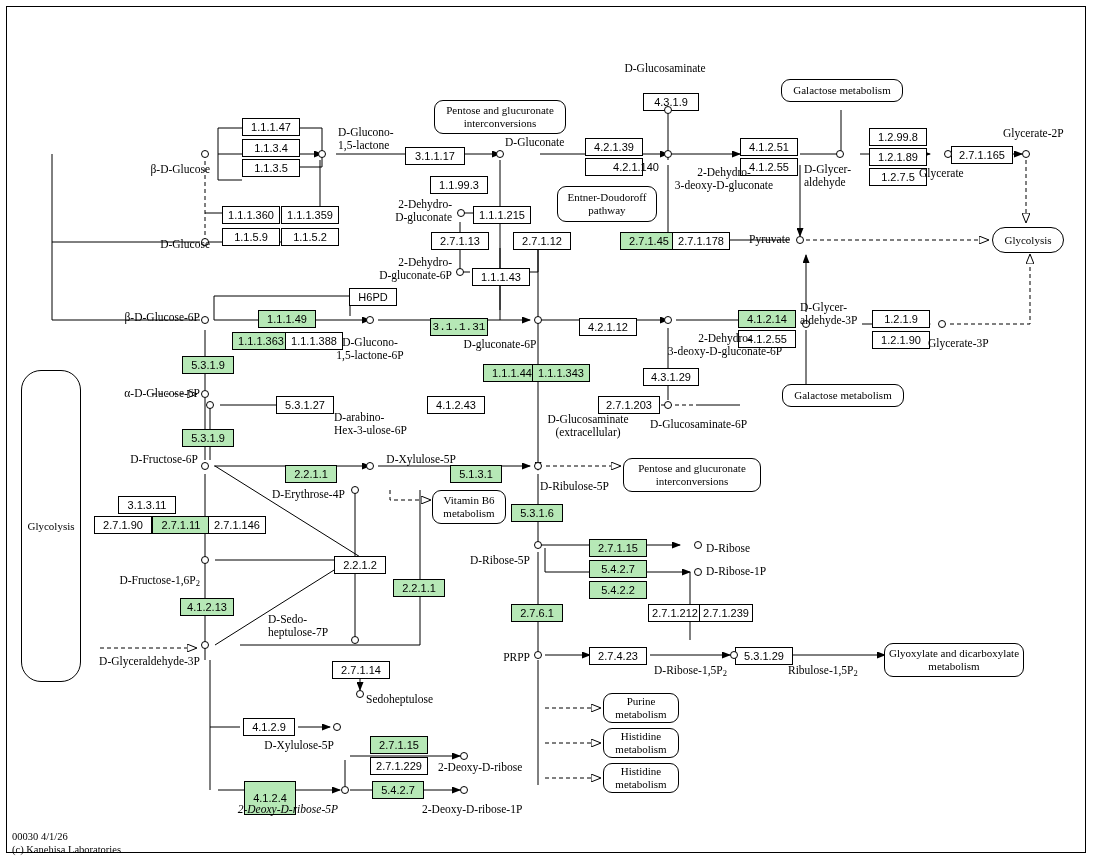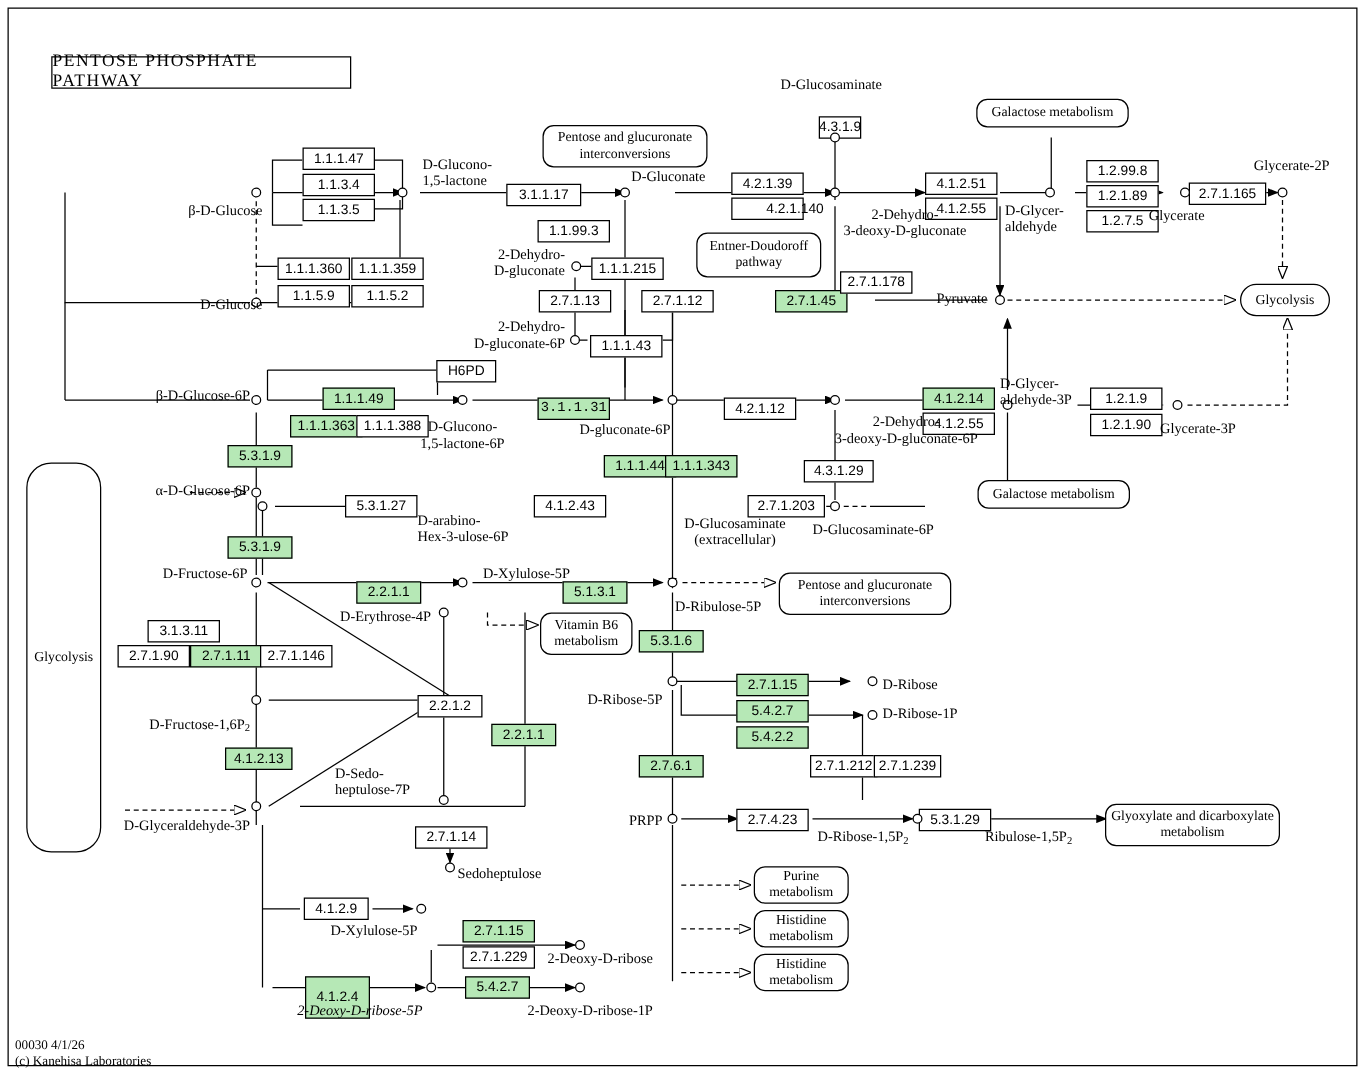--- a/index.html
+++ b/index.html
@@ -134,23 +134,20 @@
       <path d="M298,727 L330,727" marker-end="url(#ah)"></path>
       <path d="M210,660 L210,790"></path>
       <path d="M218,790 L340,790" marker-end="url(#ah)"></path>
       <path d="M345,786 L345,760"></path>
       <path d="M350,756 L460,756" marker-end="url(#ah)"></path>
       <path d="M350,790 L460,790" marker-end="url(#ah)"></path>
       <path d="M690,572 L690,640"></path>
     </g>
   </svg>
 
-  <div class="title-box" style="left:41px;top:45px;width:240px;height:26px;">
-    <span class="t">PENTOSE  PHOSPHATE  PATHWAY</span>
-  </div>
 
   <div class="mapbox" style="left:21px;top:370px;width:60px;height:312px;border-radius:20px;">
     <span>Glycolysis</span>
   </div>
   <div class="mapbox" style="left:434px;top:100px;width:132px;height:34px;">
     <span>Pentose and glucuronate interconversions</span>
   </div>
   <div class="mapbox" style="left:781px;top:79px;width:122px;height:23px;">
     <span>Galactose metabolism</span>
   </div>
@@ -214,30 +211,30 @@
     </div>
   <div class="enz" style="left:431px;top:232px;width:58px;height:18px;">
       <span>2.7.1.13</span>
     </div>
   <div class="enz" style="left:513px;top:232px;width:58px;height:18px;">
       <span>2.7.1.12</span>
     </div>
   <div class="enz green" style="left:620px;top:232px;width:58px;height:18px;">
       <span>2.7.1.45</span>
     </div>
-  <div class="enz" style="left:672px;top:217px;width:58px;height:18px;">
+  <div class="enz" style="left:672px;top:232px;width:58px;height:18px;">
       <span>2.7.1.178</span>
     </div>
   <div class="enz" style="left:585px;top:138px;width:58px;height:18px;">
       <span>4.2.1.39</span>
     </div>
   <div class="enz" style="left:585px;top:158px;width:58px;height:18px;padding-left:44px;">
       <span>4.2.1.140</span>
     </div>
-  <div class="enz" style="left:643px;top:93px;width:34px;height:18px;margin-left:12px;">
+  <div class="enz" style="left:643px;top:93px;width:56px;height:18px;">
       <span>4.3.1.9</span>
     </div>
   <div class="enz" style="left:740px;top:138px;width:58px;height:18px;">
       <span>4.1.2.51</span>
     </div>
   <div class="enz" style="left:740px;top:158px;width:58px;height:18px;">
       <span>4.1.2.55</span>
     </div>
   <div class="enz" style="left:869px;top:128px;width:58px;height:18px;">
       <span>1.2.99.8</span>

